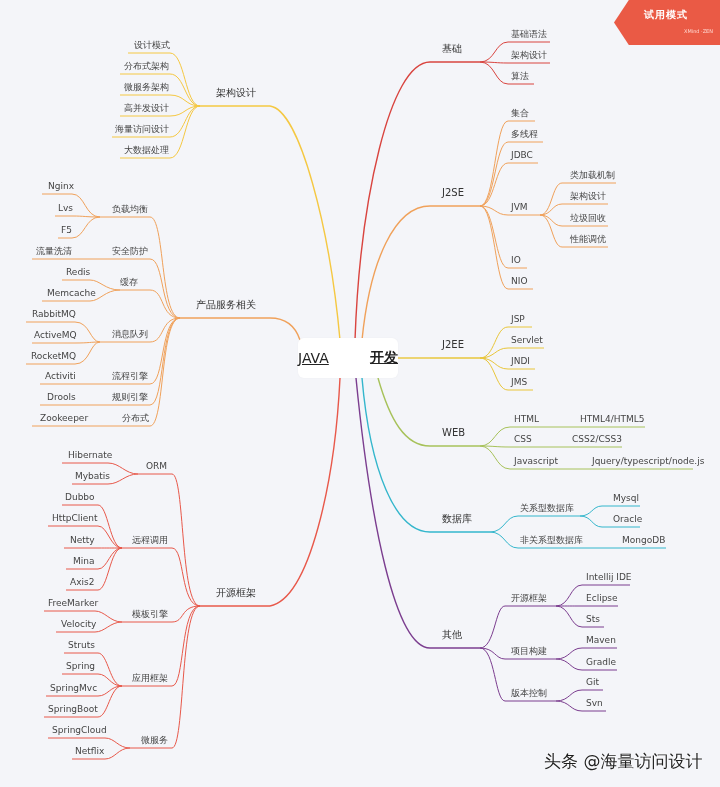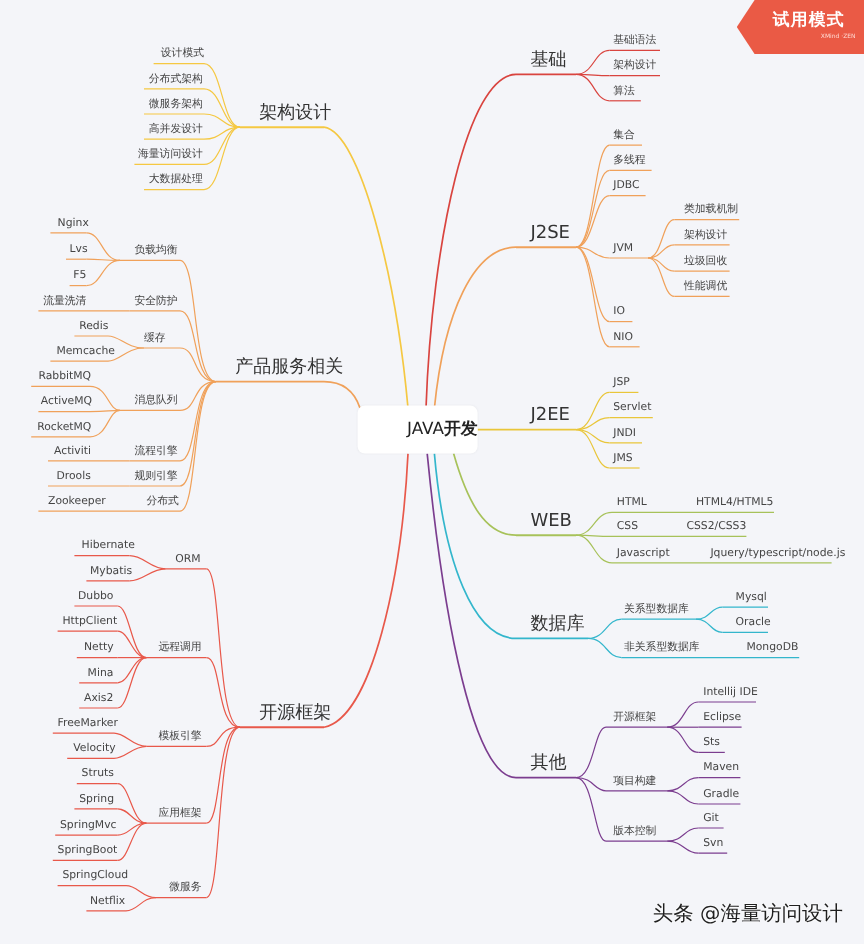--- a/index.html
+++ b/index.html
@@ -7,37 +7,38 @@
     width: 720px; height: 787px; position: relative; overflow: hidden;
     background: #f4f5f9;
     font-family: "DejaVu Sans", "Liberation Sans", sans-serif;
     color: #3a3a3a;
   }
   #lines { position: absolute; left: 0; top: 0; width: 720px; height: 787px; }
   .lbl {
     position: absolute; font-size: 9px; line-height: 12px; white-space: nowrap;
     color: #444; transform: translateY(-100%);
   }
-  .lbl.main { font-size: 15px; line-height: 14px; color: #333; text-align: center; }
+  .lbl.main { font-size: 10px; line-height: 14px; color: #333; text-align: center; }
   .center-node {
     position: absolute; left: 298px; top: 338px; width: 100px; height: 40px;
     background: #ffffff; border-radius: 6px;
-    display: flex; align-items: center; justify-content: flex-end;
+    display: flex; align-items: center; justify-content: space-between;
     font-size: 14px; font-weight: normal; color: #222;
     box-shadow: 0 0 2px rgba(0,0,0,0.04);
+    text-decoration: underline;
   }
   .center-node b { font-weight: bold; }
   .trial-badge {
     position: absolute; left: 614px; top: 0; width: 106px; height: 45px;
     background: #ea5a45;
     clip-path: polygon(14% 0, 100% 0, 100% 100%, 14% 100%, 0 50%);
     border-radius: 0 0 0 4px;
   }
   .trial-badge .t1 {
-    position: absolute; left: 30px; top: 8px; color: #fff; font-size: 14px; font-weight: bold; letter-spacing: 1px;
+    position: absolute; left: 30px; top: 8px; color: #fff; font-size: 10px; font-weight: bold; letter-spacing: 1px;
   }
   .trial-badge .t2 {
     position: absolute; left: 70px; top: 28px; color: #ffd9d2; font-size: 5px;
   }
   .watermark {
     position: absolute; left: 544px; top: 750px; font-size: 17px; color: #1f1f1f;
     text-shadow: 0 0 2px #fff, 0 0 2px #fff;
   }
 </style>
 </head>

